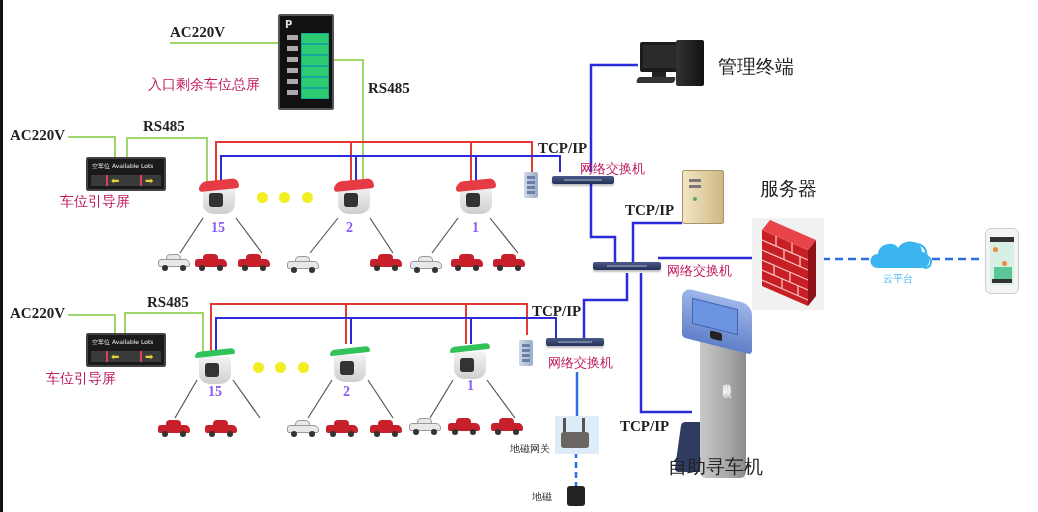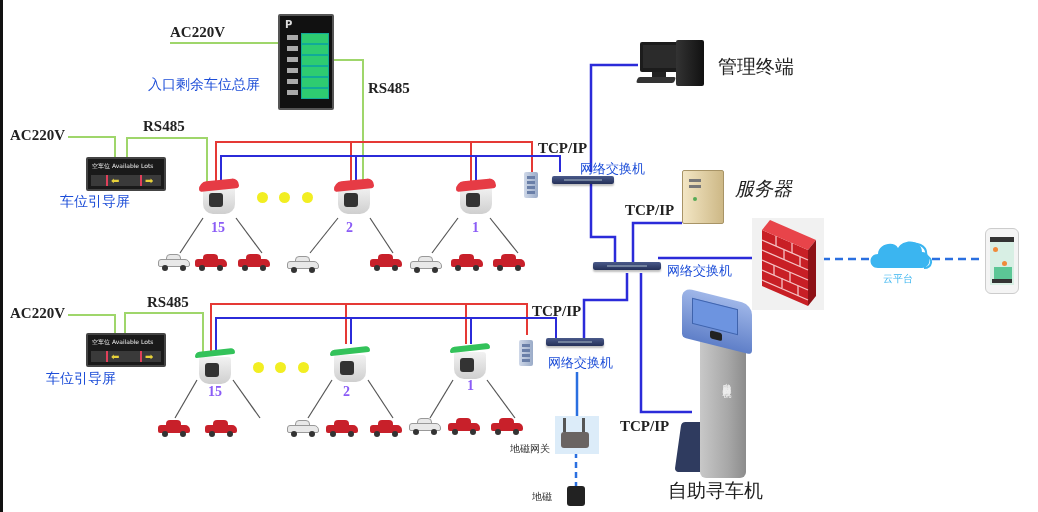--- a/index.html
+++ b/index.html
@@ -1,21 +1,21 @@
 <!DOCTYPE html>
 <html><head>
 <meta charset="utf-8">
 <style>
   html, body { margin: 0; padding: 0; background: #ffffff; }
   body { width: 1038px; height: 512px; position: relative; overflow: hidden; font-family: "DejaVu Sans", sans-serif; }
   #frame { position: absolute; left: 0; top: 0; width: 1038px; height: 512px; border-left: 3px solid #111; box-sizing: border-box; }
   svg#wires { position: absolute; left: 0; top: 0; }
   .lbl { position: absolute; white-space: nowrap; color: #222; }
   .serif-b { font-family: "Liberation Serif", "DejaVu Serif", serif; font-weight: bold; font-size: 15px; color: #222; }
-  .cn { font-family: "DejaVu Sans", sans-serif; font-size: 14px; color: #1d4ed8; }
+  .cn { font-family: "DejaVu Sans", sans-serif; font-size: 14px; color: #be185d; }
   .cn-big { font-family: "DejaVu Sans", sans-serif; font-size: 19px; color: #222; text-align: right; }
   .cn-small { font-family: "DejaVu Sans", sans-serif; font-size: 10px; color: #333; font-weight: normal; }
   .num { font-family: "Liberation Serif", serif; font-size: 14px; font-weight: bold; color: #8b5cf6; }
   .dev { position: absolute; }
   
   .total-screen { background: #111; border: 2px solid #555; border-radius: 2px; }
   .total-row { position: absolute; left: 20px; width: 26px; height: 9px; background: #2ecc71; border: 1px solid #1a9; }
   .total-rowlbl { position: absolute; left: 7px; width: 11px; height: 5px; background: #aaa; }
   
   .guide { background: #1a1a1a; border: 2px solid #444; border-radius: 2px; }
@@ -257,21 +257,21 @@
 <div class="dev" style="left:652px; top:72px; width:14px; height:5px; background:#222;"></div>
 <div class="dev" style="left:637px; top:77px; width:38px; height:6px; background:#333; border-radius:2px; transform:skewX(-20deg);"></div>
 <div class="dev tower" style="left:676px; top:40px; width:28px; height:46px;"></div>
 <div class="lbl cn-big" style="left:718px; top:54px;">管理终端</div>
 
 <div class="dev server" style="left:682px; top:170px; width:40px; height:52px;">
   <div style="position:absolute; left:6px; top:8px; width:12px; height:3px; background:#777;"></div>
   <div style="position:absolute; left:6px; top:14px; width:12px; height:3px; background:#777;"></div>
   <div style="position:absolute; left:10px; top:26px; width:4px; height:4px; border-radius:50%; background:#5a5;"></div>
 </div>
-<div class="lbl cn-big" style="left:735px; top:176px;font-style:italic;">服务器</div>
+<div class="lbl cn-big" style="left:760px; top:176px;">服务器</div>
 <div class="lbl serif-b" style="left:625px; top:202px;">TCP/IP</div>
 
 <div class="dev switch" style="left:593px; top:262px; width:68px;"></div>
 <div class="lbl cn" style="left:667px; top:262px; font-size:13px;">网络交换机</div>
 
 <div class="dev" style="left:752px; top:218px; width:72px; height:92px; background:#f1f1f1;"></div>
 <svg class="dev" style="left:756px; top:220px;" width="66" height="86">
   <polygon points="6,10 52,30 52,86 6,66" fill="#c81f25"></polygon>
   <polygon points="6,10 14,0 60,20 52,30" fill="#e8444a"></polygon>
   <polygon points="52,30 60,20 60,76 52,86" fill="#8e1217"></polygon>
@@ -410,13 +410,13 @@
 
 <div class="lbl serif-b" style="left:620px; top:418px;">TCP/IP</div>
 <div class="dev" style="left:678px; top:422px; width:36px; height:50px; background:#2f3b5f; border-radius:4px 0 0 4px; transform:skewX(-8deg);"></div>
 <div class="dev kiosk-body" style="left:700px; top:330px; width:46px; height:148px; border-radius:0 0 6px 6px;">
   <div style="position:absolute; left:20px; top:46px; writing-mode:vertical-rl; font-size:9px; color:#eee; letter-spacing:1px;">自助反向寻车机</div>
 </div>
 <div class="dev" style="left:682px; top:296px; width:70px; height:50px; background:linear-gradient(#9fb6e8,#5f7fc8); border-radius:10px 10px 4px 4px; transform:skewY(14deg);">
   <div style="position:absolute; left:10px; top:8px; width:44px; height:24px; background:#6d94e0; border:1px solid #3f63ac;"></div>
   <div style="position:absolute; left:28px; top:36px; width:12px; height:8px; background:#222; border-radius:2px;"></div>
 </div>
-<div class="lbl cn-big" style="left:668px; top:478px;">自助寻车机</div>
+<div class="lbl cn-big" style="left:668px; top:454px;">自助寻车机</div>
 
 </body></html>

